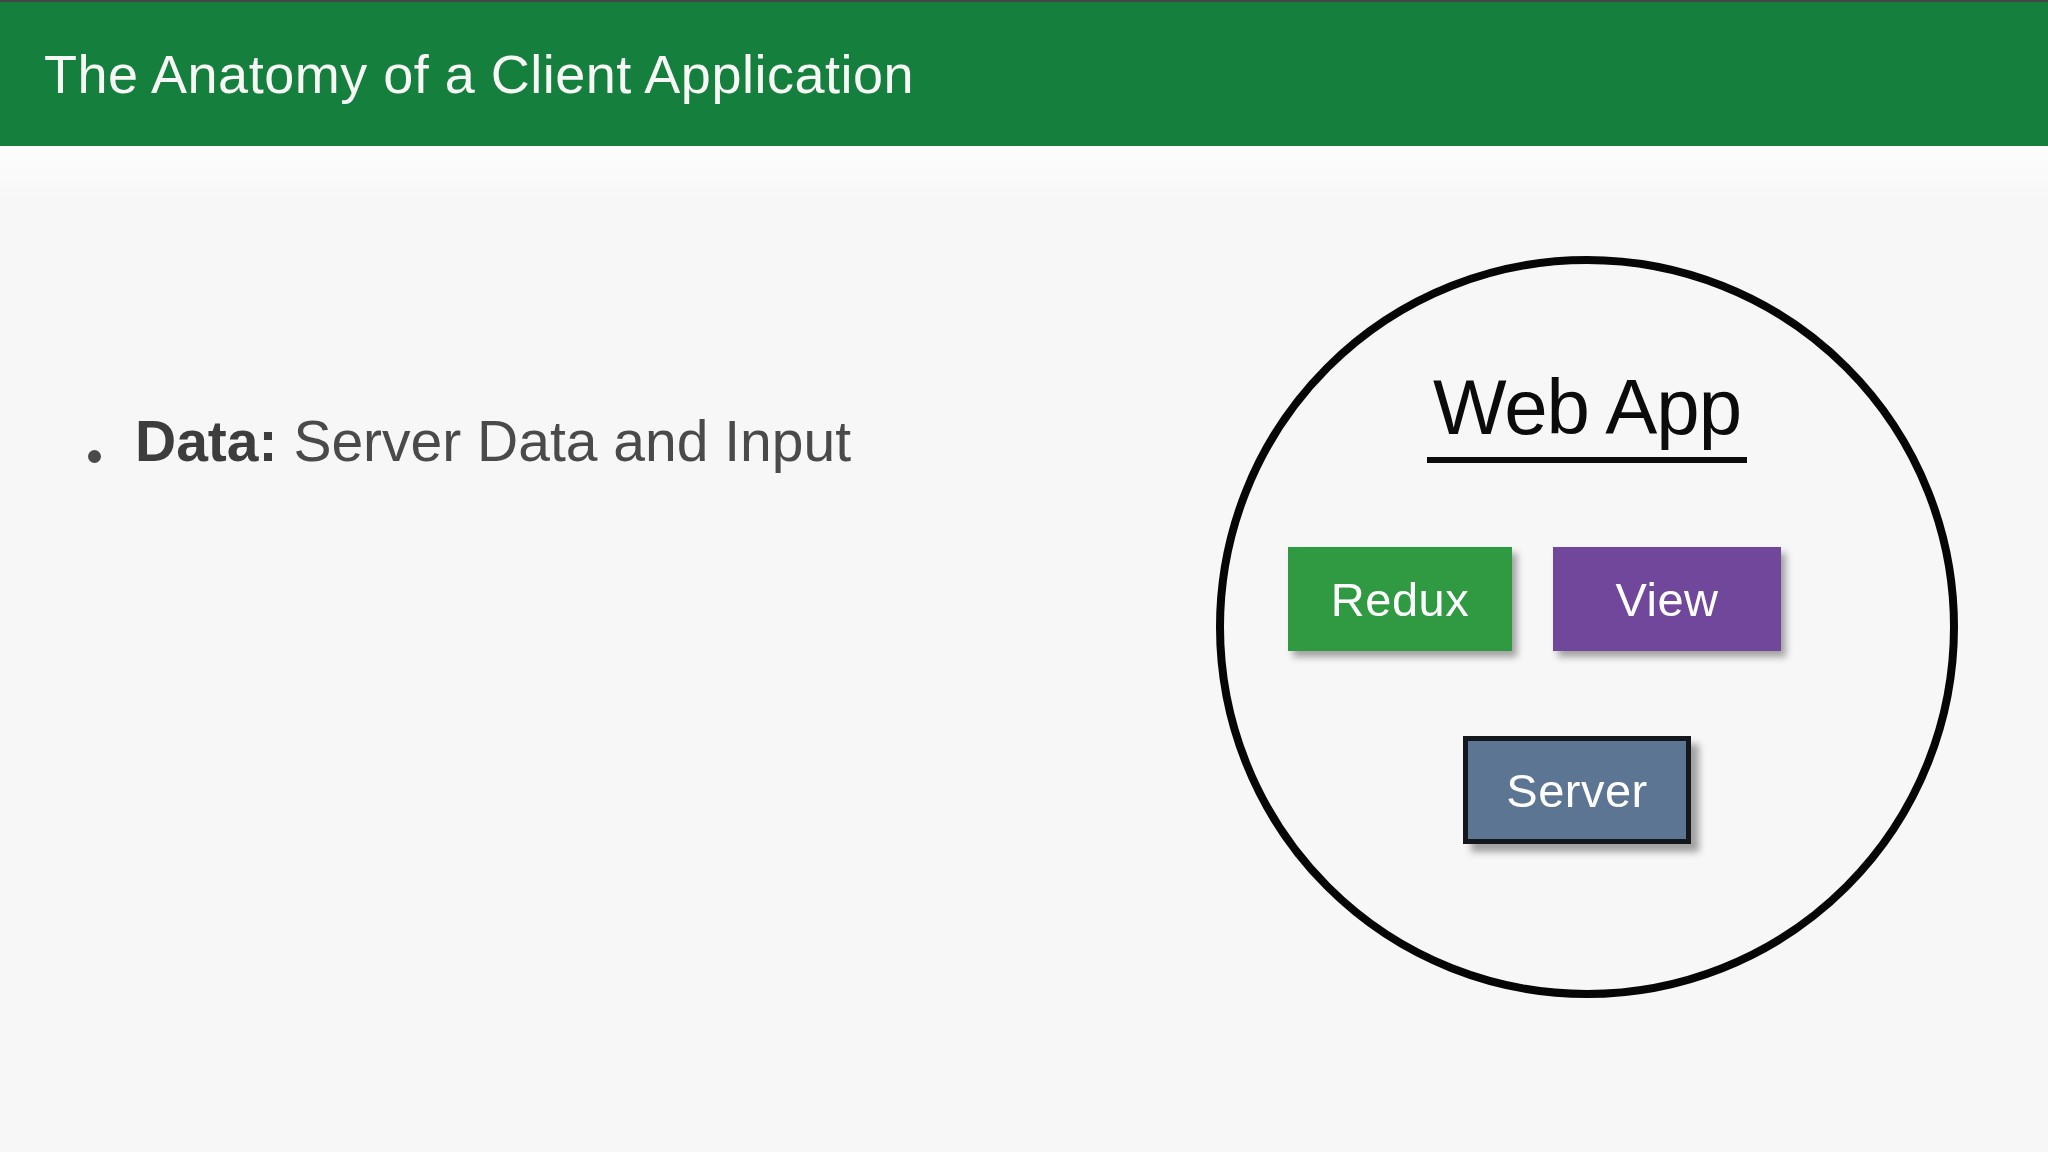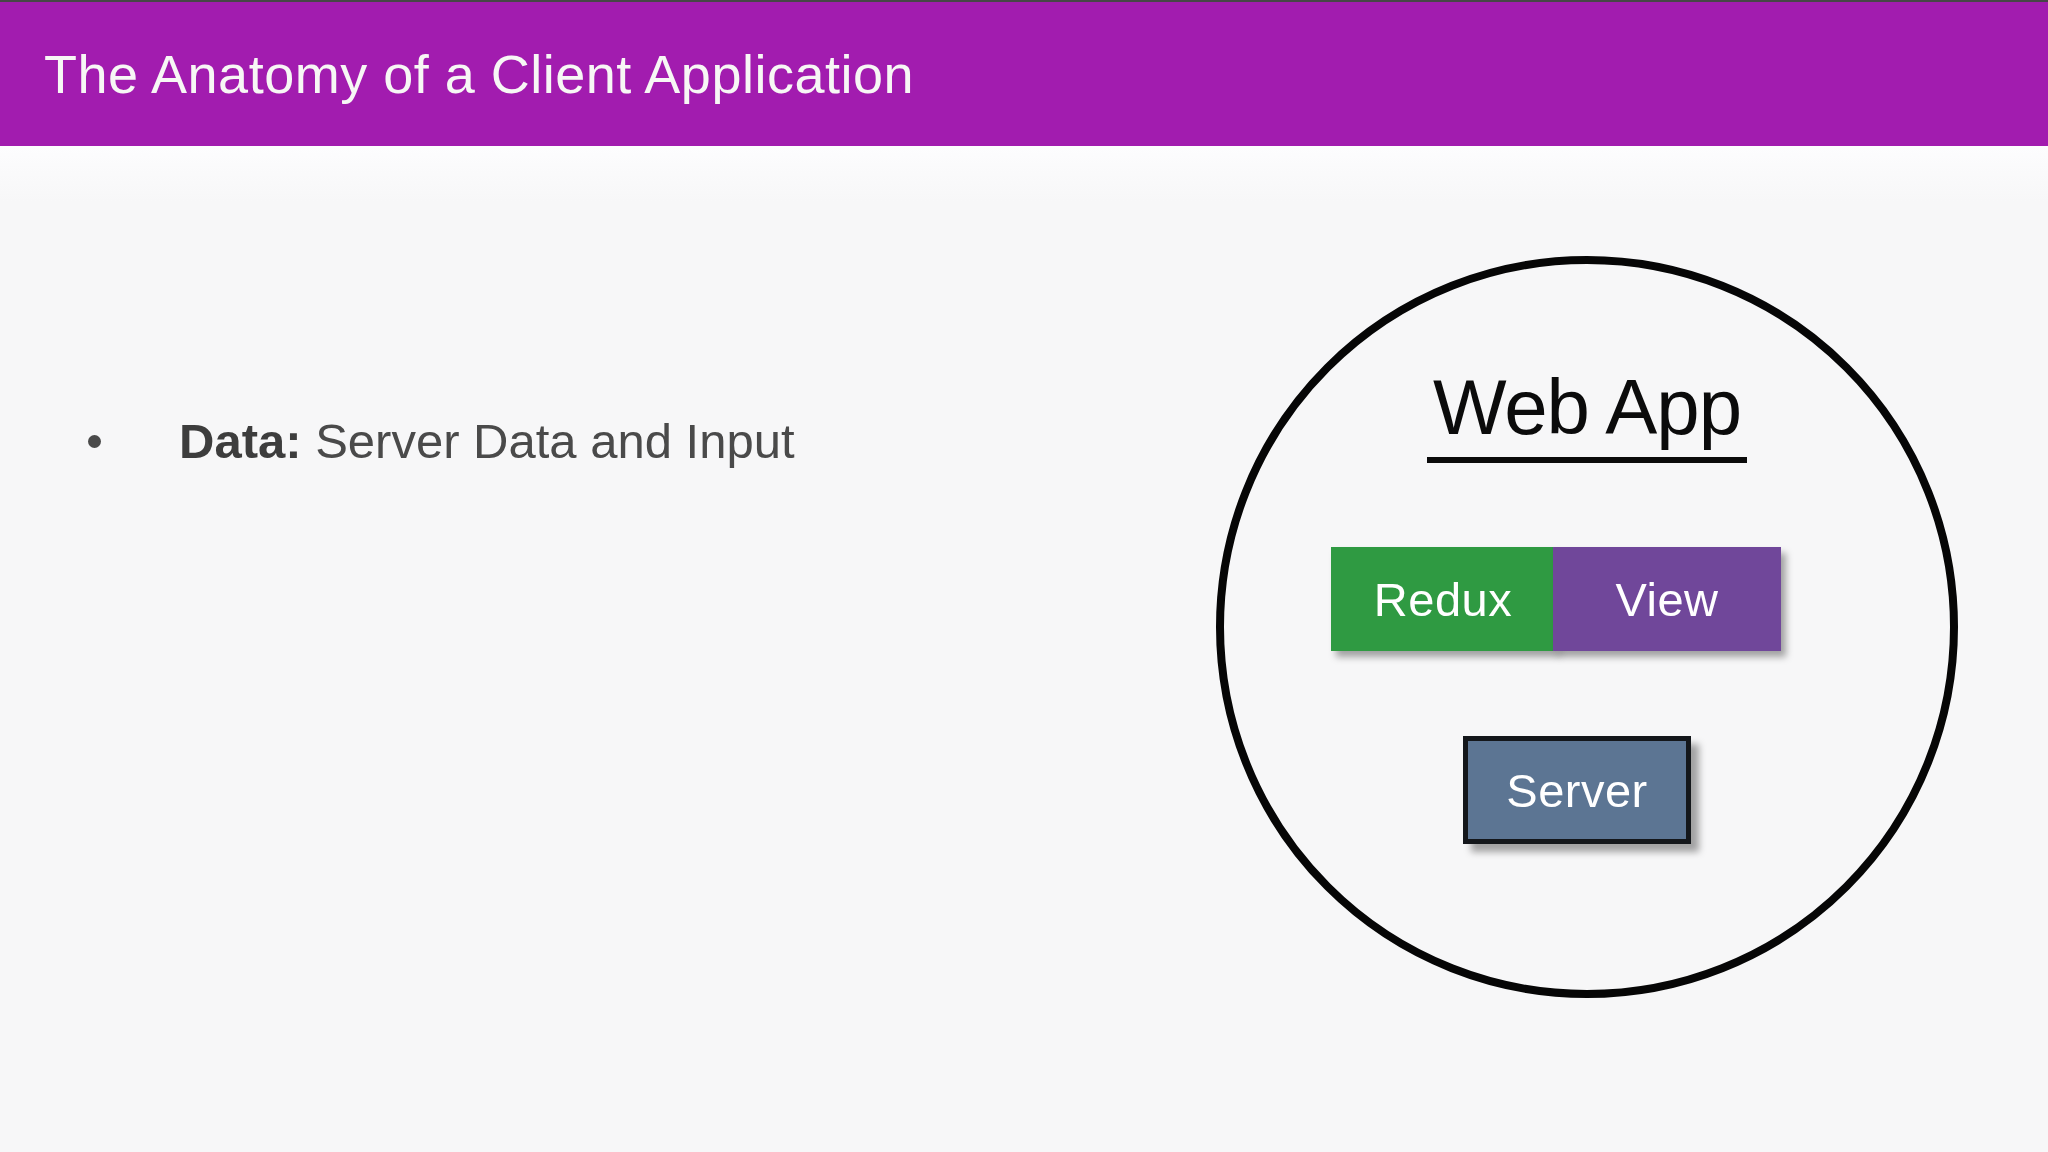--- a/index.html
+++ b/index.html
@@ -15,21 +15,21 @@
     background: #f7f7f8;
     font-family: "Liberation Sans", "DejaVu Sans", sans-serif;
   }
 
   
   .header {
     position: absolute;
     left: 0; top: 0;
     width: 100%;
     height: 146px;
-    background: #a21caf;
+    background: #15803d;
     box-shadow: 0 4px 10px rgba(0,0,0,0.25);
     border-top: 2px solid #464646;
     box-sizing: border-box;
     display: flex;
     align-items: center;
   }
   .header h1 {
     margin: 0;
     padding: 0 0 0 44px;
     font-size: 54px;
@@ -50,26 +50,25 @@
     position: absolute;
     left: 88px;
     top: 404px;
     width: 1070px;
     list-style: none;
     margin: 0;
     padding: 0;
   }
   .bullet {
     display: flex;
-    align-items: flex-start;
+    align-items: center;
     margin-bottom: 50px;
-    font-size: 49px;
+    font-size: 57px;
     line-height: 74px;
     color: #4a4a4a;
-    gap: 44px;
   }
   .bullet .dot {
     flex: 0 0 auto;
     width: 13px;
     height: 13px;
     border-radius: 50%;
     background: #4a4a4a;
     margin: 31px 34px 0 0;
   }
   .bullet .txt {
@@ -113,21 +112,21 @@
     position: absolute;
     display: flex;
     align-items: center;
     justify-content: center;
     color: #ffffff;
     font-size: 47px;
     letter-spacing: 0.5px;
     box-sizing: border-box;
   }
   .node-redux {
-    left: 1331px; top: 547px;
+    left: 1288px; top: 547px;
     width: 224px; height: 104px;
     background: #2f9a42;
     box-shadow: 5px 6px 7px rgba(0,0,0,0.35);
   }
   .node-view {
     left: 1553px; top: 547px;
     width: 228px; height: 104px;
     background: #70479a;
     box-shadow: 5px 6px 7px rgba(0,0,0,0.35);
   }

